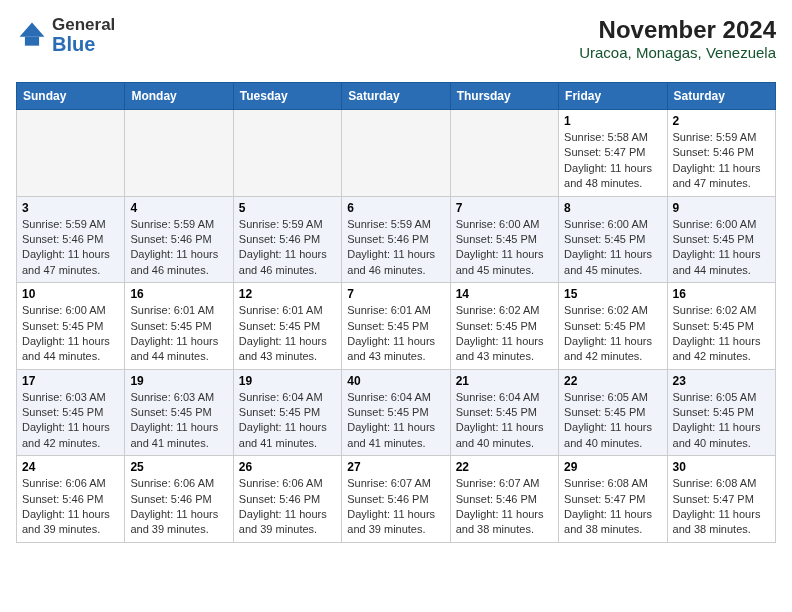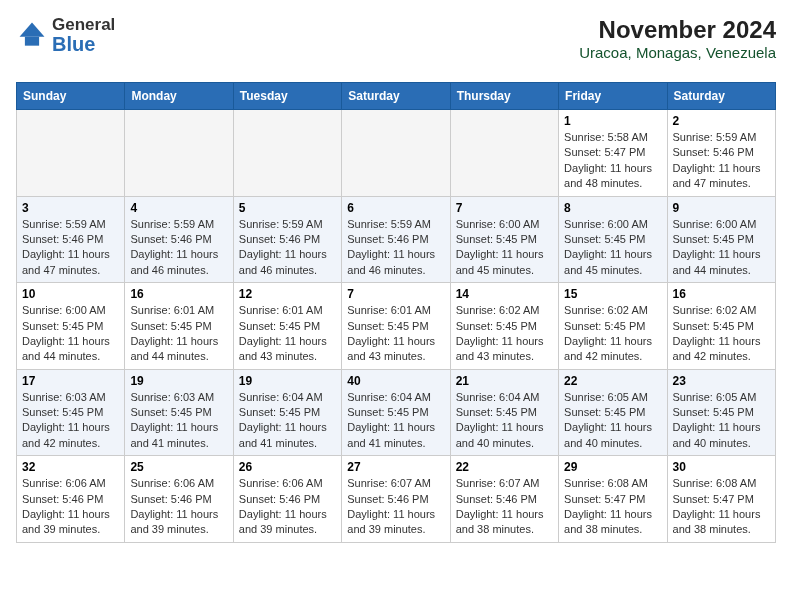--- a/index.html
+++ b/index.html
@@ -287,21 +287,21 @@
         <td>
           <span class="day-num">23</span>
           <div class="day-info" style="white-space: pre-line;">Sunrise: 6:05 AM
 Sunset: 5:45 PM
 Daylight: 11 hours
 and 40 minutes.</div>
         </td>
       </tr>
       <tr>
         <td>
-          <span class="day-num">32</span>
+          <span class="day-num">24</span>
           <div class="day-info" style="white-space: pre-line;">Sunrise: 6:06 AM
 Sunset: 5:46 PM
 Daylight: 11 hours
 and 39 minutes.</div>
         </td>
         <td>
           <span class="day-num">25</span>
           <div class="day-info" style="white-space: pre-line;">Sunrise: 6:06 AM
 Sunset: 5:46 PM
 Daylight: 11 hours

